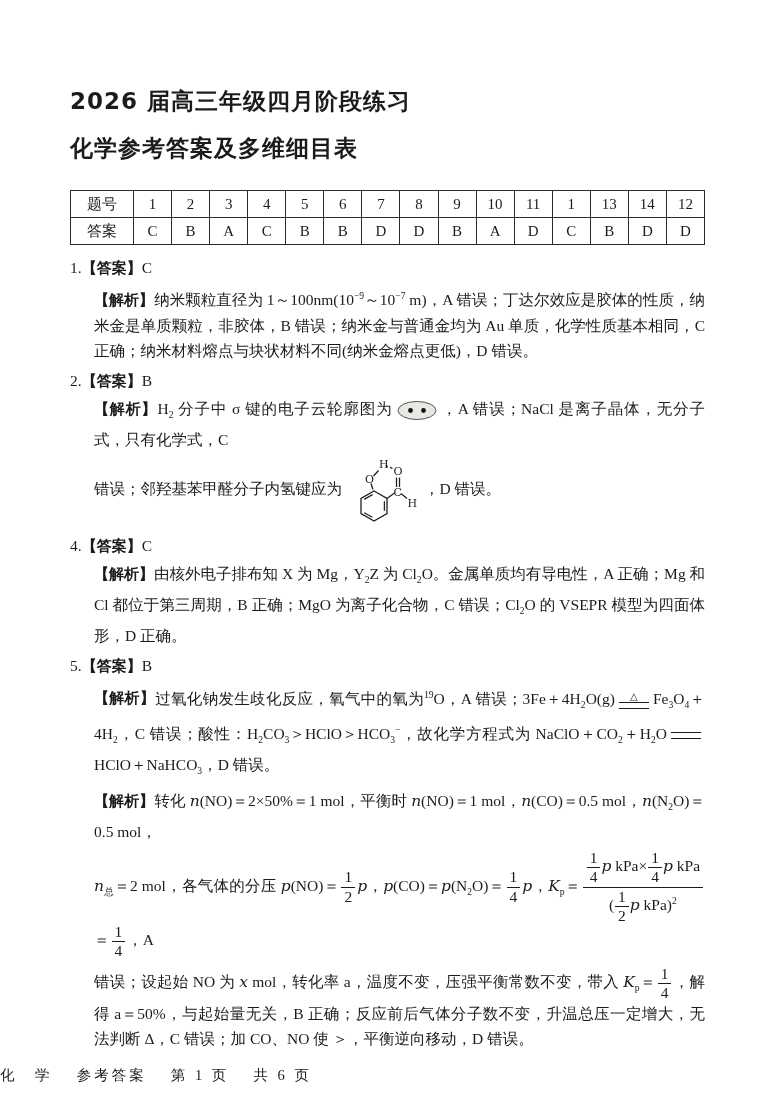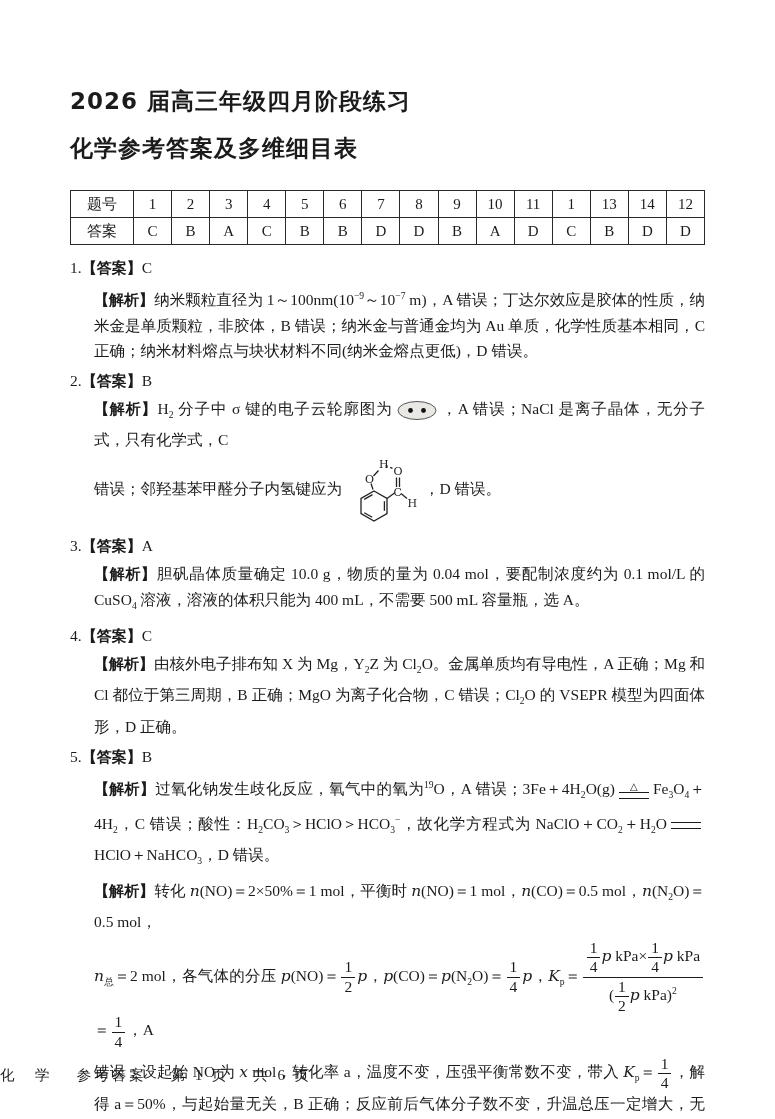--- a/index.html
+++ b/index.html
@@ -129,24 +129,20 @@
             <text x="20" y="30.5">O</text>
             <text x="34" y="16">H</text>
             <text x="48.5" y="44">C</text>
             <text x="48.5" y="23">O</text>
             <text x="62.5" y="55">H</text>
           </g>
         </svg><span>，D 错误。</span></p>
     </div>
   </div>
 
-  <div class="item">
-    <p class="ansline"><span>3.</span><span class="label">【答案】</span><span>A</span></p>
-    <div class="analysis"><span class="label">【解析】</span><span>胆矾晶体质量确定 10.0 g，物质的量为 0.04 mol，要配制浓度约为 0.1 mol/L 的 CuSO<sub>4</sub> 溶液，溶液的体积只能为 400 mL，不需要 500 mL 容量瓶，选 A。</span></div>
-  </div>
 
   <div class="item">
     <p class="ansline"><span>4.</span><span class="label">【答案】</span><span>C</span></p>
     <div class="analysis"><span class="label">【解析】</span><span>由核外电子排布知 X 为 Mg，Y<sub>2</sub>Z 为 Cl<sub>2</sub>O。金属单质均有导电性，A 正确；Mg 和 Cl 都位于第三周期，B 正确；MgO 为离子化合物，C 错误；Cl<sub>2</sub>O 的 VSEPR 模型为四面体形，D 正确。</span></div>
   </div>
 
   <div class="item">
     <p class="ansline"><span>5.</span><span class="label">【答案】</span><span>B</span></p>
     <div class="analysis"><span class="label">【解析】</span><span>过氧化钠发生歧化反应，氧气中的氧为<sup>19</sup>O，A 错误；3Fe＋4H<sub>2</sub>O(g)<span class="dcond">
             <span class="dtri">△</span>

